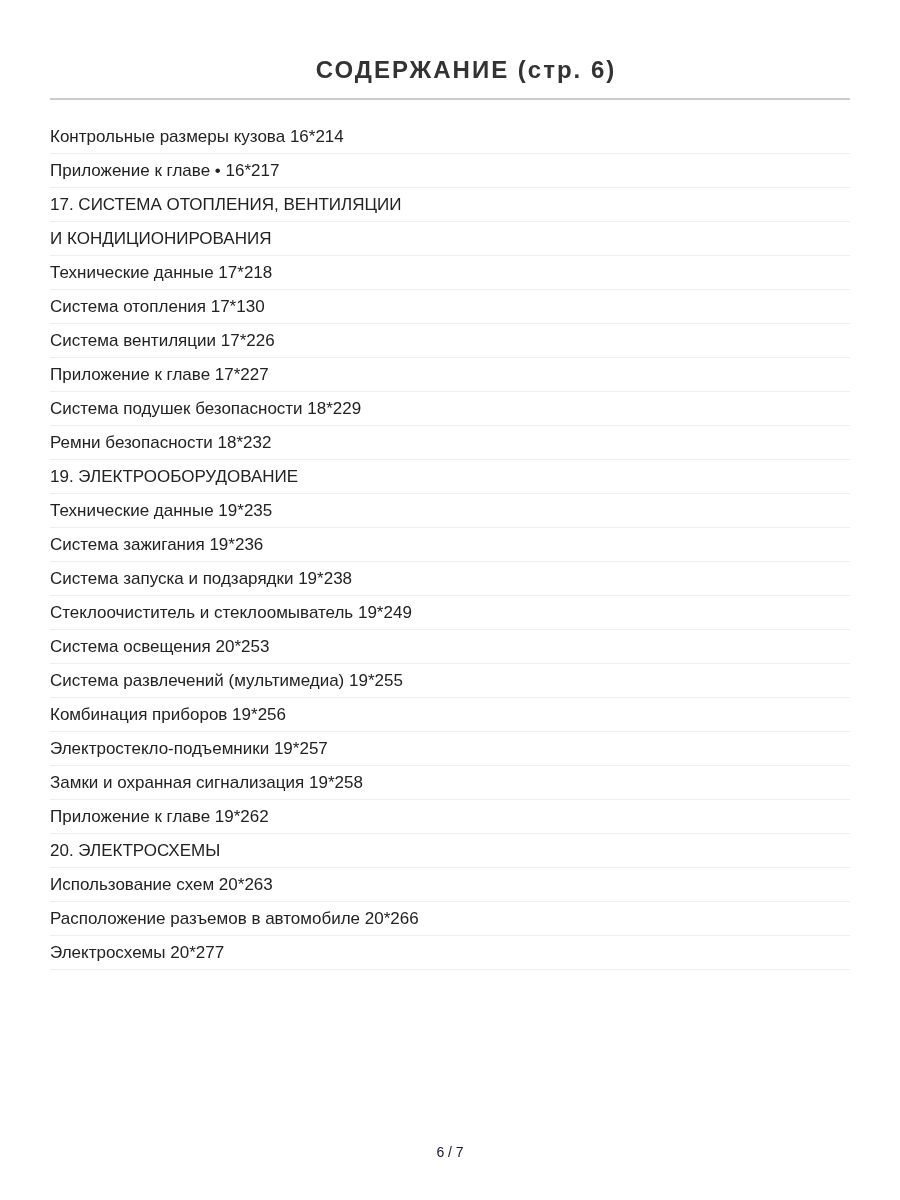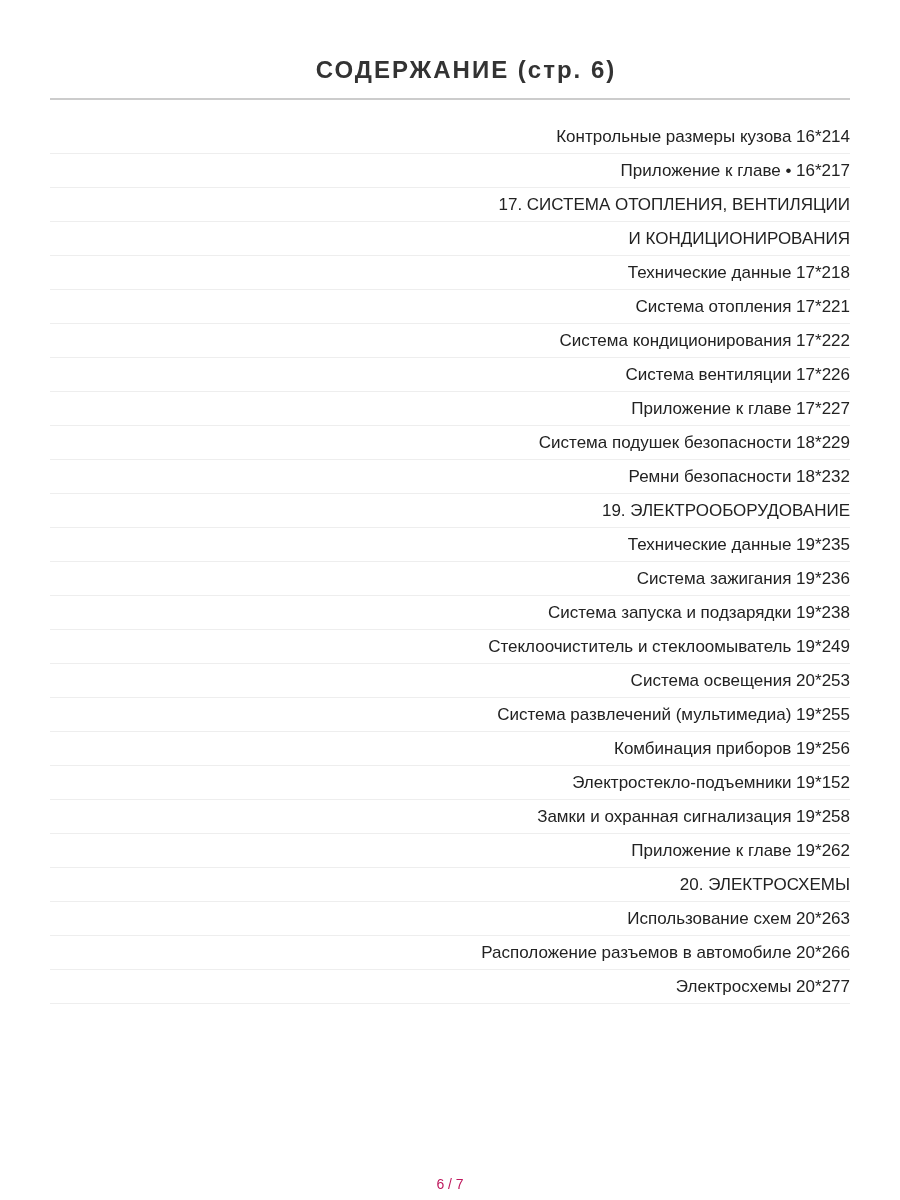--- a/index.html
+++ b/index.html
@@ -11,58 +11,57 @@
       position: absolute; top: 36px; left: 16px; width: 900px; text-align: center;
       font-size: 24px; font-weight: bold; letter-spacing: 2px; color: #333;
       line-height: 36px;
     }
     .divider {
       position: absolute; top: 98px; left: 50px; width: 800px; height: 2px;
       background: #cccccc;
     }
     .toc {
       position: absolute; top: 120px; left: 50px; width: 800px;
-      list-style: none; margin: 0; padding: 0; text-align: right;
+      list-style: none; margin: 0; padding: 0;
     }
     .toc li {
       height: 33px; line-height: 33px; border-bottom: 1px solid #eeeeee;
       font-size: 17px; color: #222; white-space: nowrap;
     }
     .page-num {
       position: absolute; top: 1142px; left: 0; width: 900px; text-align: center;
-      font-size: 14px; color: #be185d; line-height: 20px; margin-top: 32px;
+      font-size: 14px; color: #0f172a; line-height: 20px;
     }
   </style>
 </head>
 <body>
 
 <h1 class="title">СОДЕРЖАНИЕ (стр. 6)</h1>
 <div class="divider"></div>
 
 <ul class="toc">
   <li>Контрольные размеры кузова 16*214</li>
   <li>Приложение к главе • 16*217</li>
   <li>17. СИСТЕМА ОТОПЛЕНИЯ, ВЕНТИЛЯЦИИ</li>
   <li>И КОНДИЦИОНИРОВАНИЯ</li>
   <li>Технические данные 17*218</li>
-  <li>Система отопления 17*221</li>
-  <li>Система кондиционирования 17*222</li>
+  <li>Система отопления 17*130</li>
   <li>Система вентиляции 17*226</li>
   <li>Приложение к главе 17*227</li>
   <li>Система подушек безопасности 18*229</li>
   <li>Ремни безопасности 18*232</li>
   <li>19. ЭЛЕКТРООБОРУДОВАНИЕ</li>
   <li>Технические данные 19*235</li>
   <li>Система зажигания 19*236</li>
   <li>Система запуска и подзарядки 19*238</li>
   <li>Стеклоочиститель и стеклоомыватель 19*249</li>
   <li>Система освещения 20*253</li>
   <li>Система развлечений (мультимедиа) 19*255</li>
   <li>Комбинация приборов 19*256</li>
-  <li>Электростекло-подъемники 19*152</li>
+  <li>Электростекло-подъемники 19*257</li>
   <li>Замки и охранная сигнализация 19*258</li>
   <li>Приложение к главе 19*262</li>
   <li>20. ЭЛЕКТРОСХЕМЫ</li>
   <li>Использование схем 20*263</li>
   <li>Расположение разъемов в автомобиле 20*266</li>
   <li>Электросхемы 20*277</li>
 </ul>
 
 <div class="page-num">6 / 7</div>
 

